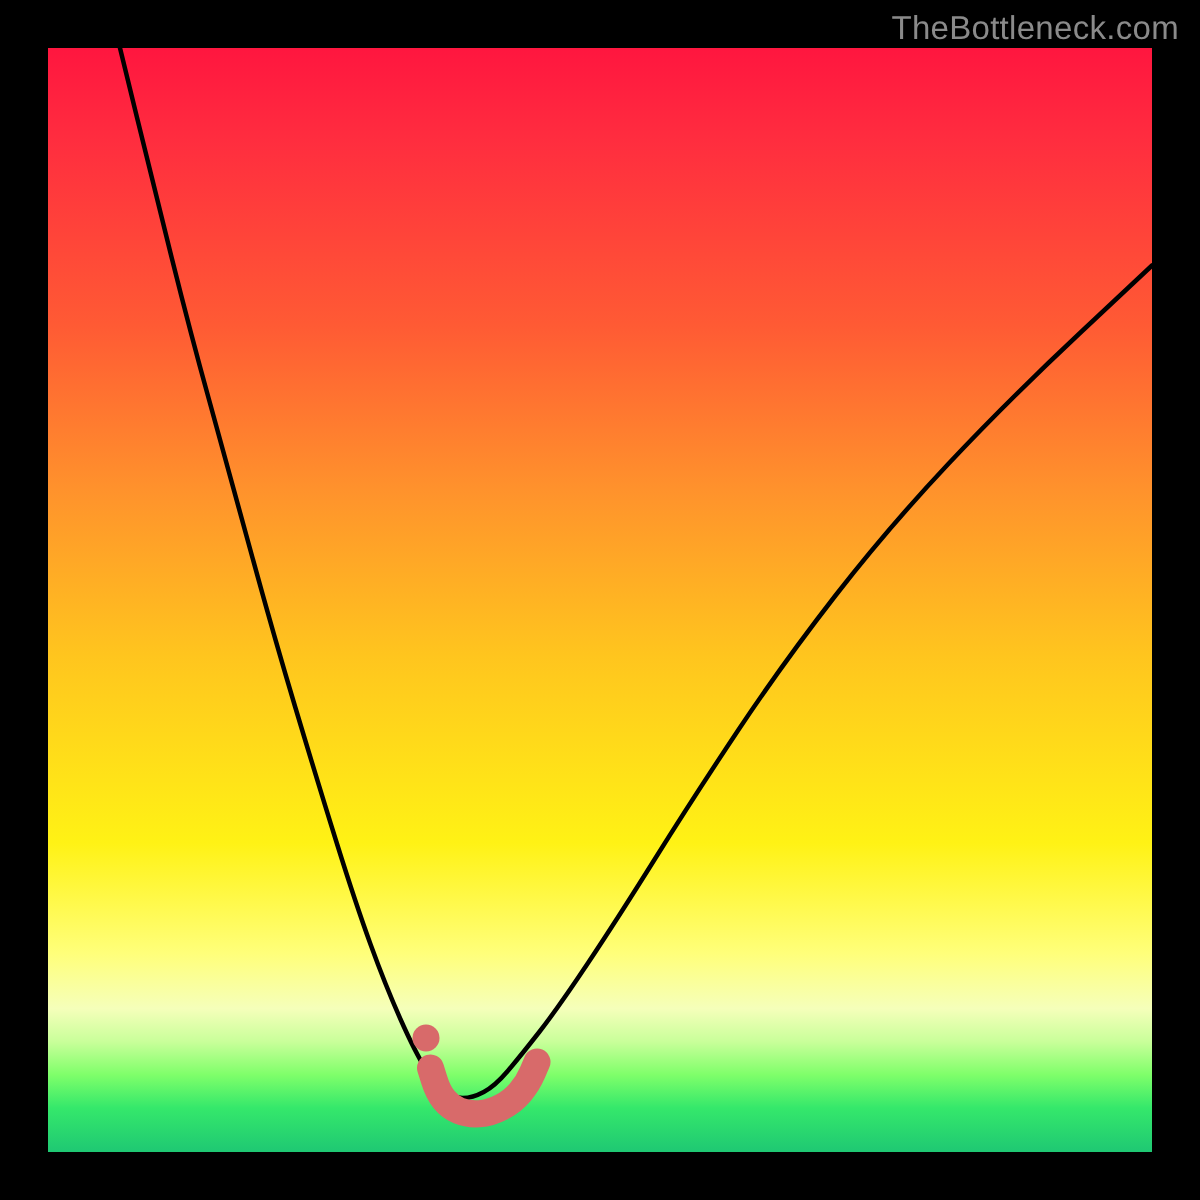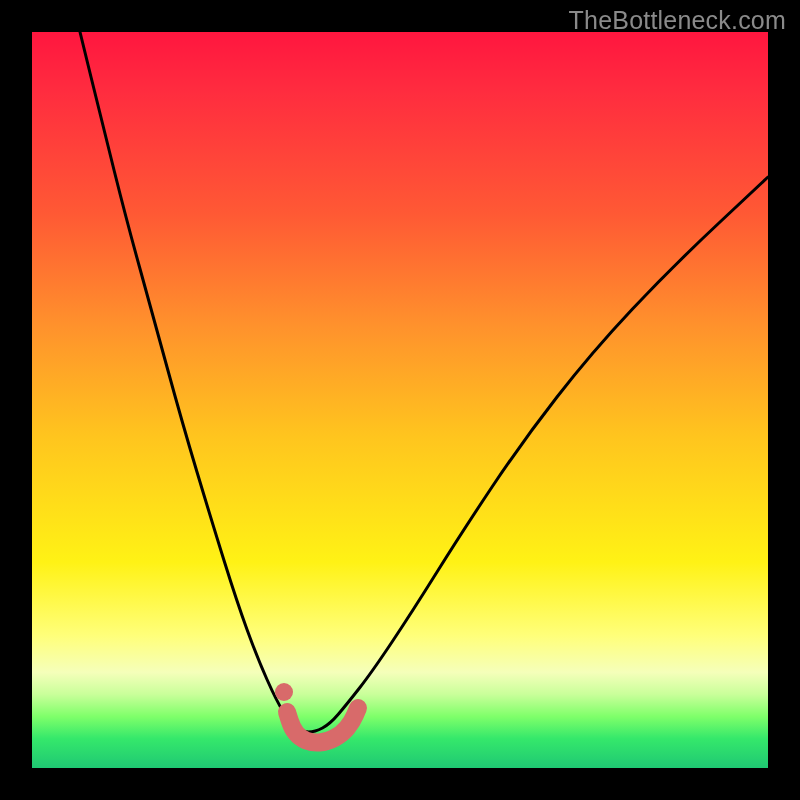--- a/index.html
+++ b/index.html
@@ -40,21 +40,21 @@
       #7fff6a 93%,
       #35e86b 96%,
       #1fc873 100%
     );
   }
   .watermark {
     position: absolute;
     top: 6px;
     right: 14px;
     color: #8a8a8a;
-    font-size: 25px;
+    font-size: 22px;
     font-weight: 500;
     letter-spacing: 0.2px;
     user-select: none;
   }
   svg.curve {
     position: absolute;
     left: 0;
     top: 0;
     width: 736px;
     height: 736px;

